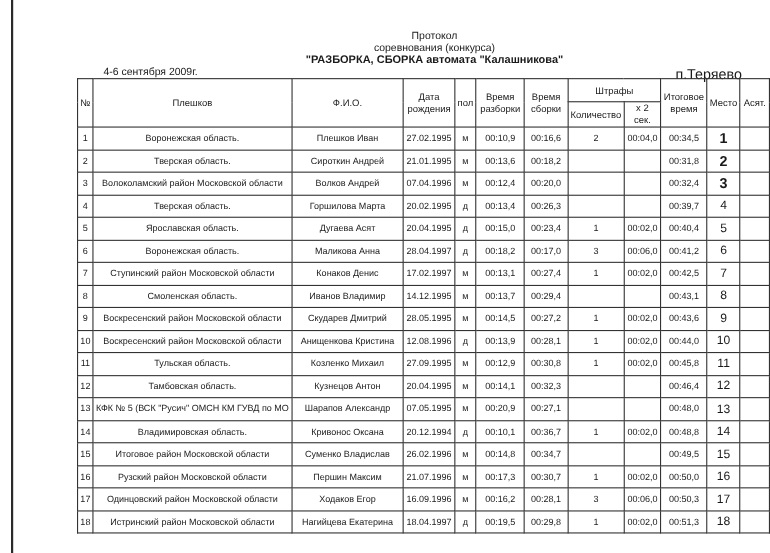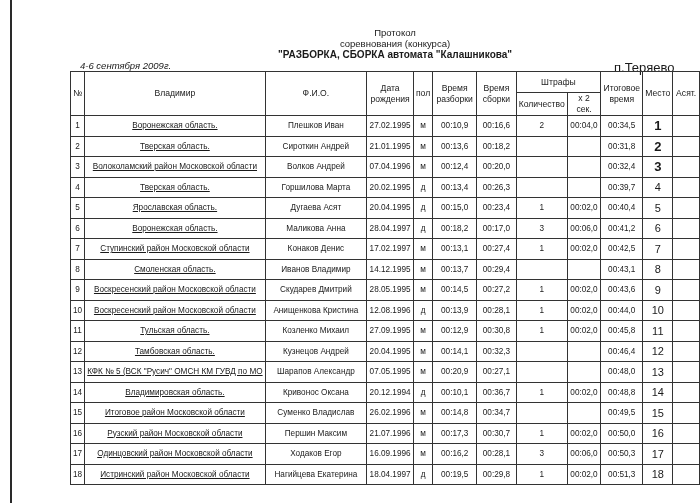--- a/index.html
+++ b/index.html
@@ -6,39 +6,39 @@
     body {
       width: 700px; height: 503px; overflow: hidden; position: relative;
       font-family: "Liberation Sans", sans-serif; color: #1a1a1a;
     }
     .margin-line {
       position: absolute; left: 10px; top: 0; width: 2px; height: 503px; background: #2a2a2a;
     }
     .title-block { position: absolute; left: 0; top: 27px; width: 790px; text-align: center; }
     .title-line { font-size: 9.5px; line-height: 11px; }
     .title-main { font-size: 10px; font-weight: bold; line-height: 12px; }
-    .date-text { position: absolute; left: 80px; top: 60px; font-size: 9.5px; font-style: italic; }
+    .date-text { position: absolute; left: 94px; top: 60px; font-size: 9.5px; }
     .place-text { position: absolute; left: 614px; top: 60px; font-size: 13px; }
 
     table.protocol {
       position: absolute; left: 70px; top: 71px;
       border-collapse: collapse; table-layout: fixed;
       font-size: 8.2px;
     }
     table.protocol th, table.protocol td {
       border: 1px solid #333; padding: 0 2px; overflow: hidden;
     }
     table.protocol th {
       font-weight: normal; text-align: center; font-size: 8.6px; line-height: 11px;
     }
     .hdr1 th { height: 20px; }
     .hdr2 th { height: 20px; }
     table.protocol td { height: 19.5px; text-align: center; white-space: nowrap; }
     td.team, td.name { text-align: left; }
-    td.team { line-height: 9.5px; white-space: normal; text-decoration: underline; }
+    td.team { line-height: 9.5px; white-space: normal; }
     td.place { font-size: 11px; }
     td.place.top { font-weight: bold; font-size: 13px; }
     .c-no { width: 14px; } .c-team { width: 104px; } .c-name { width: 119px; }
     .c-dob { width: 48px; } .c-sex { width: 13px; } .c-dis { width: 48px; }
     .c-asm { width: 50px; } .c-cnt { width: 49px; } .c-x2 { width: 35px; }
     .c-tot { width: 43px; } .c-pl { width: 30px; } .c-note { width: 29px; }
   </style>
 </head>
 <body>
 
@@ -63,21 +63,21 @@
       <col class="c-asm">
       <col class="c-cnt">
       <col class="c-x2">
       <col class="c-tot">
     <col class="c-pl">
       <col class="c-note">
   </colgroup>
   <thead>
     <tr class="hdr1">
       <th rowspan="2">№</th>
-      <th rowspan="2">Владимир</th>
+      <th rowspan="2">Плешков</th>
       <th rowspan="2">Ф.И.О.</th>
       <th rowspan="2">Дата рождения</th>
       <th rowspan="2">пол</th>
       <th rowspan="2">Время разборки</th>
       <th rowspan="2">Время сборки</th>
       <th colspan="2">Штрафы</th>
       <th rowspan="2">Итоговое время</th>
       <th rowspan="2">Место</th>
       <th rowspan="2">Асят.</th>
     </tr>
@@ -237,21 +237,21 @@
         <td>00:30,8</td>
         <td>1</td>
         <td>00:02,0</td>
         <td>00:45,8</td>
         <td class="place">11</td>
         <td></td>
       </tr>
       <tr>
         <td>12</td>
         <td class="team">Тамбовская область.</td>
-        <td class="name">Кузнецов Андрей</td>
+        <td class="name">Кузнецов Антон</td>
         <td>20.04.1995</td>
         <td>м</td>
         <td>00:14,1</td>
         <td>00:32,3</td>
         <td></td>
         <td></td>
         <td>00:46,4</td>
         <td class="place">12</td>
         <td></td>
       </tr>

